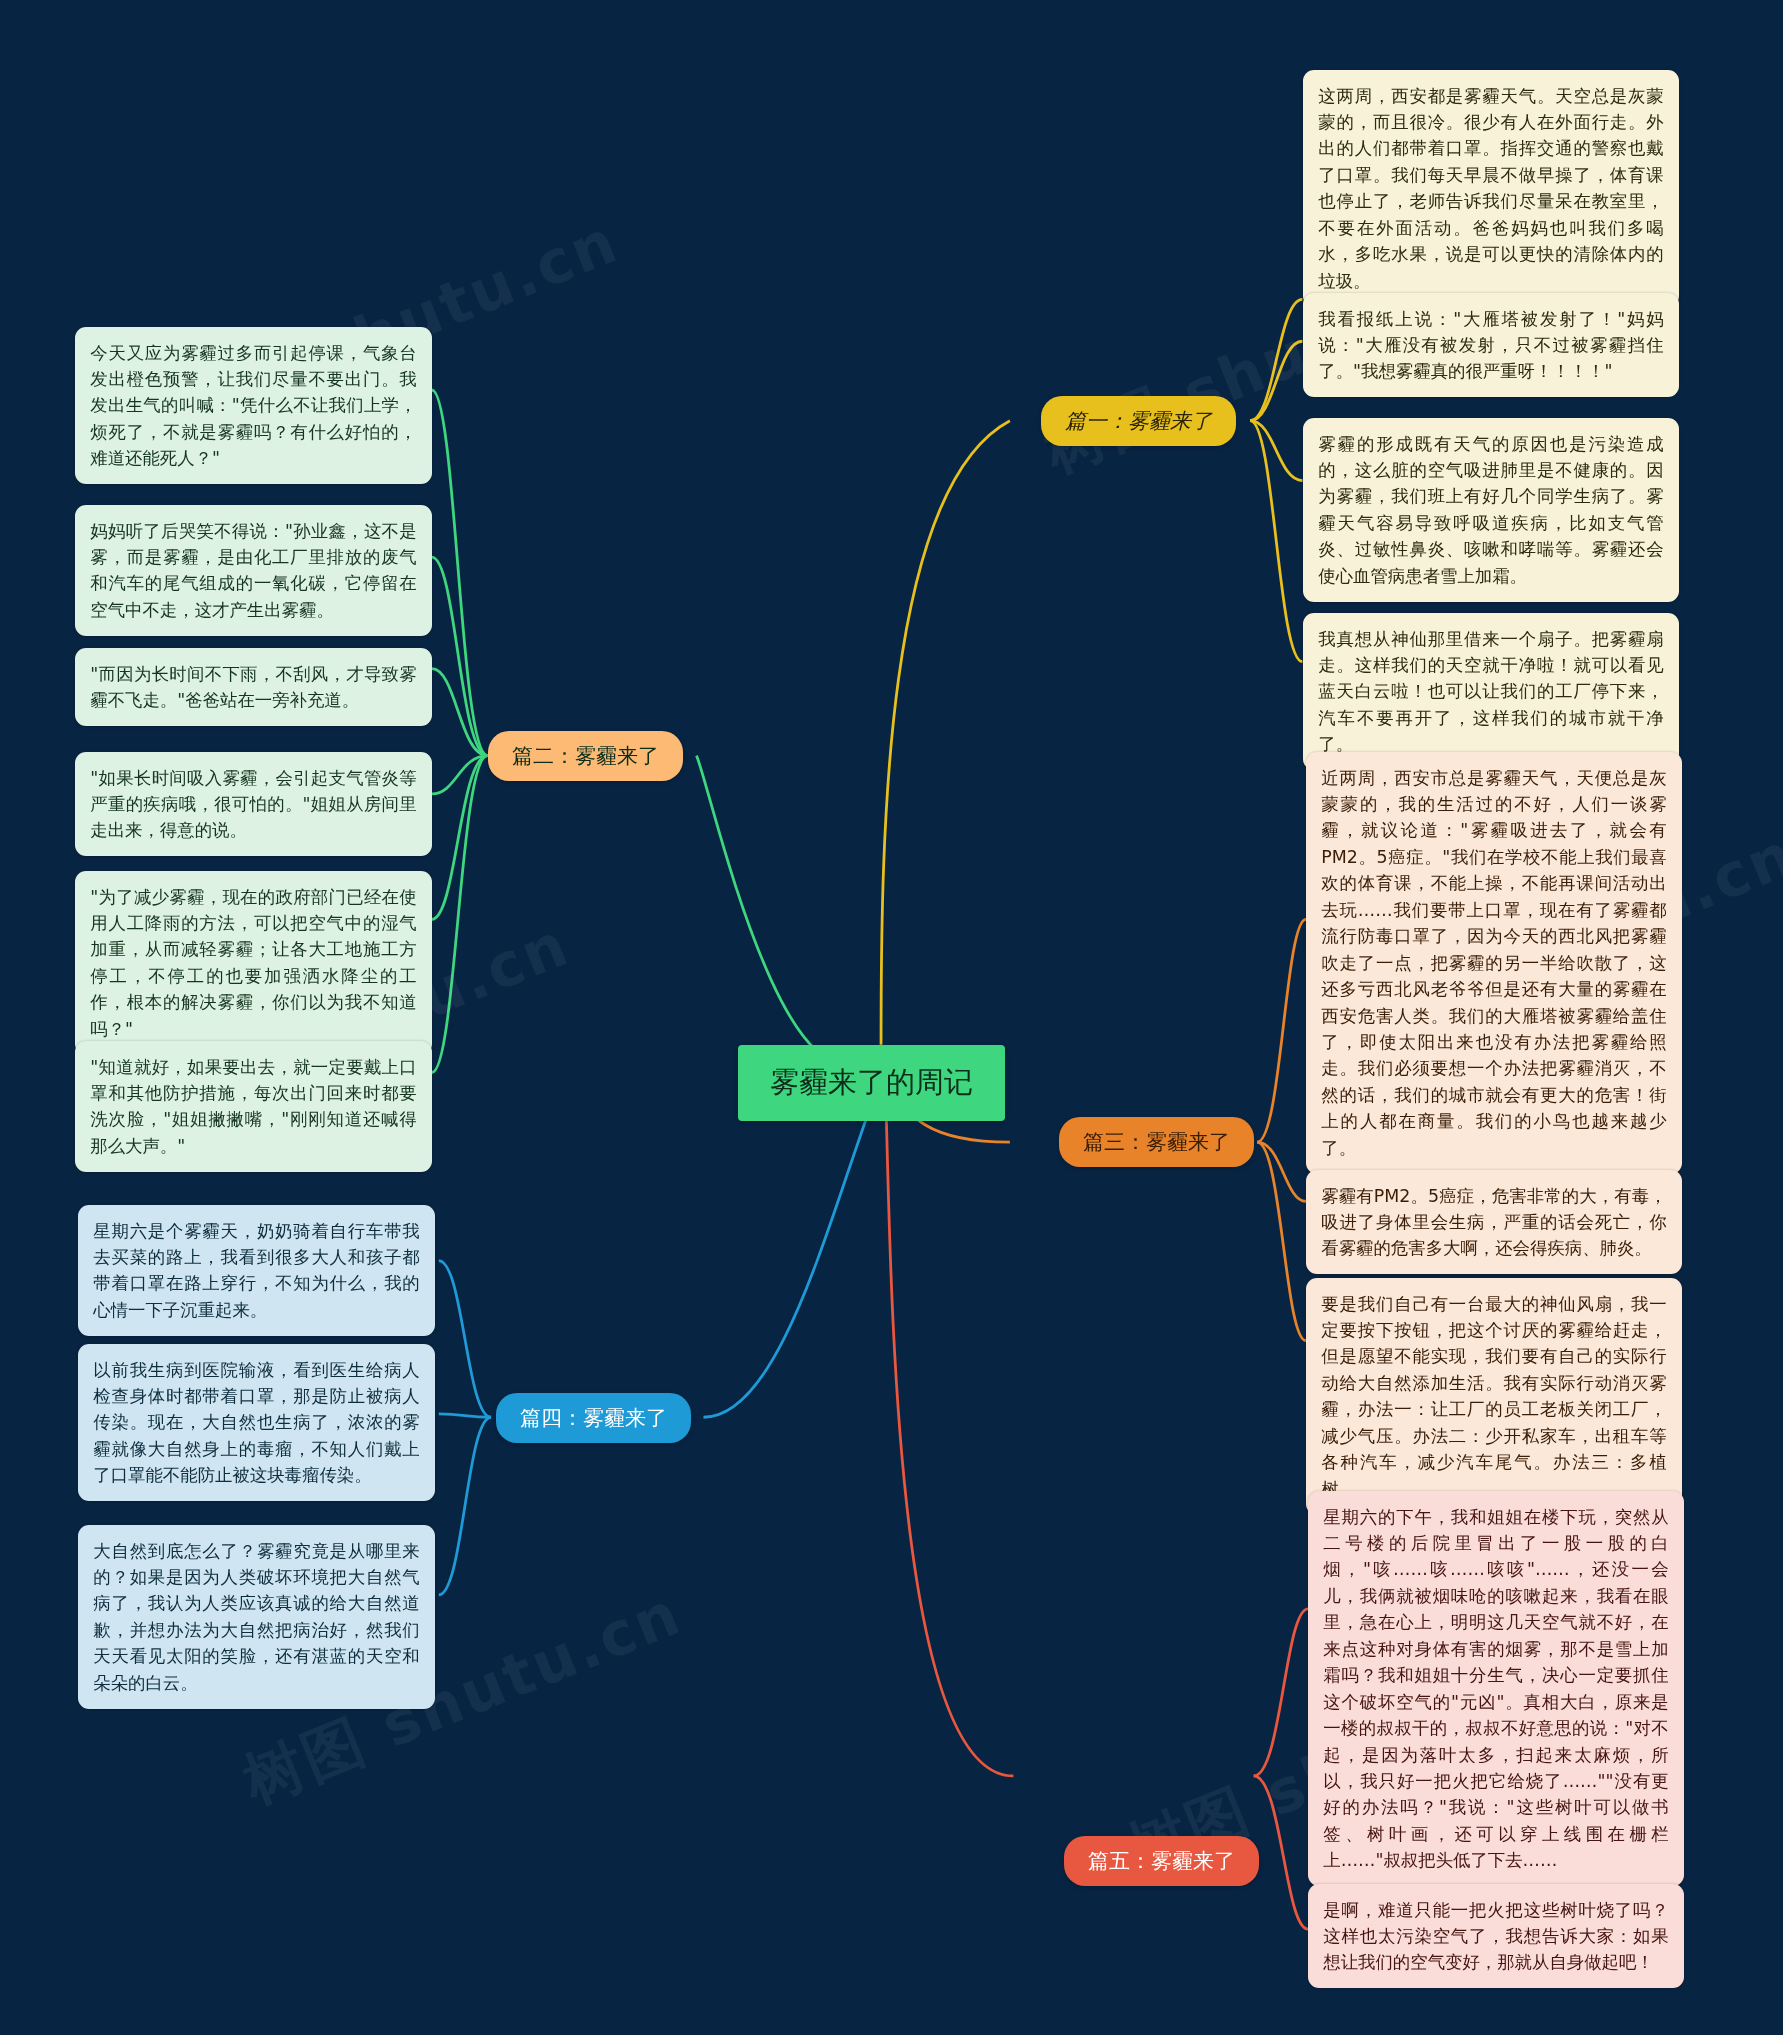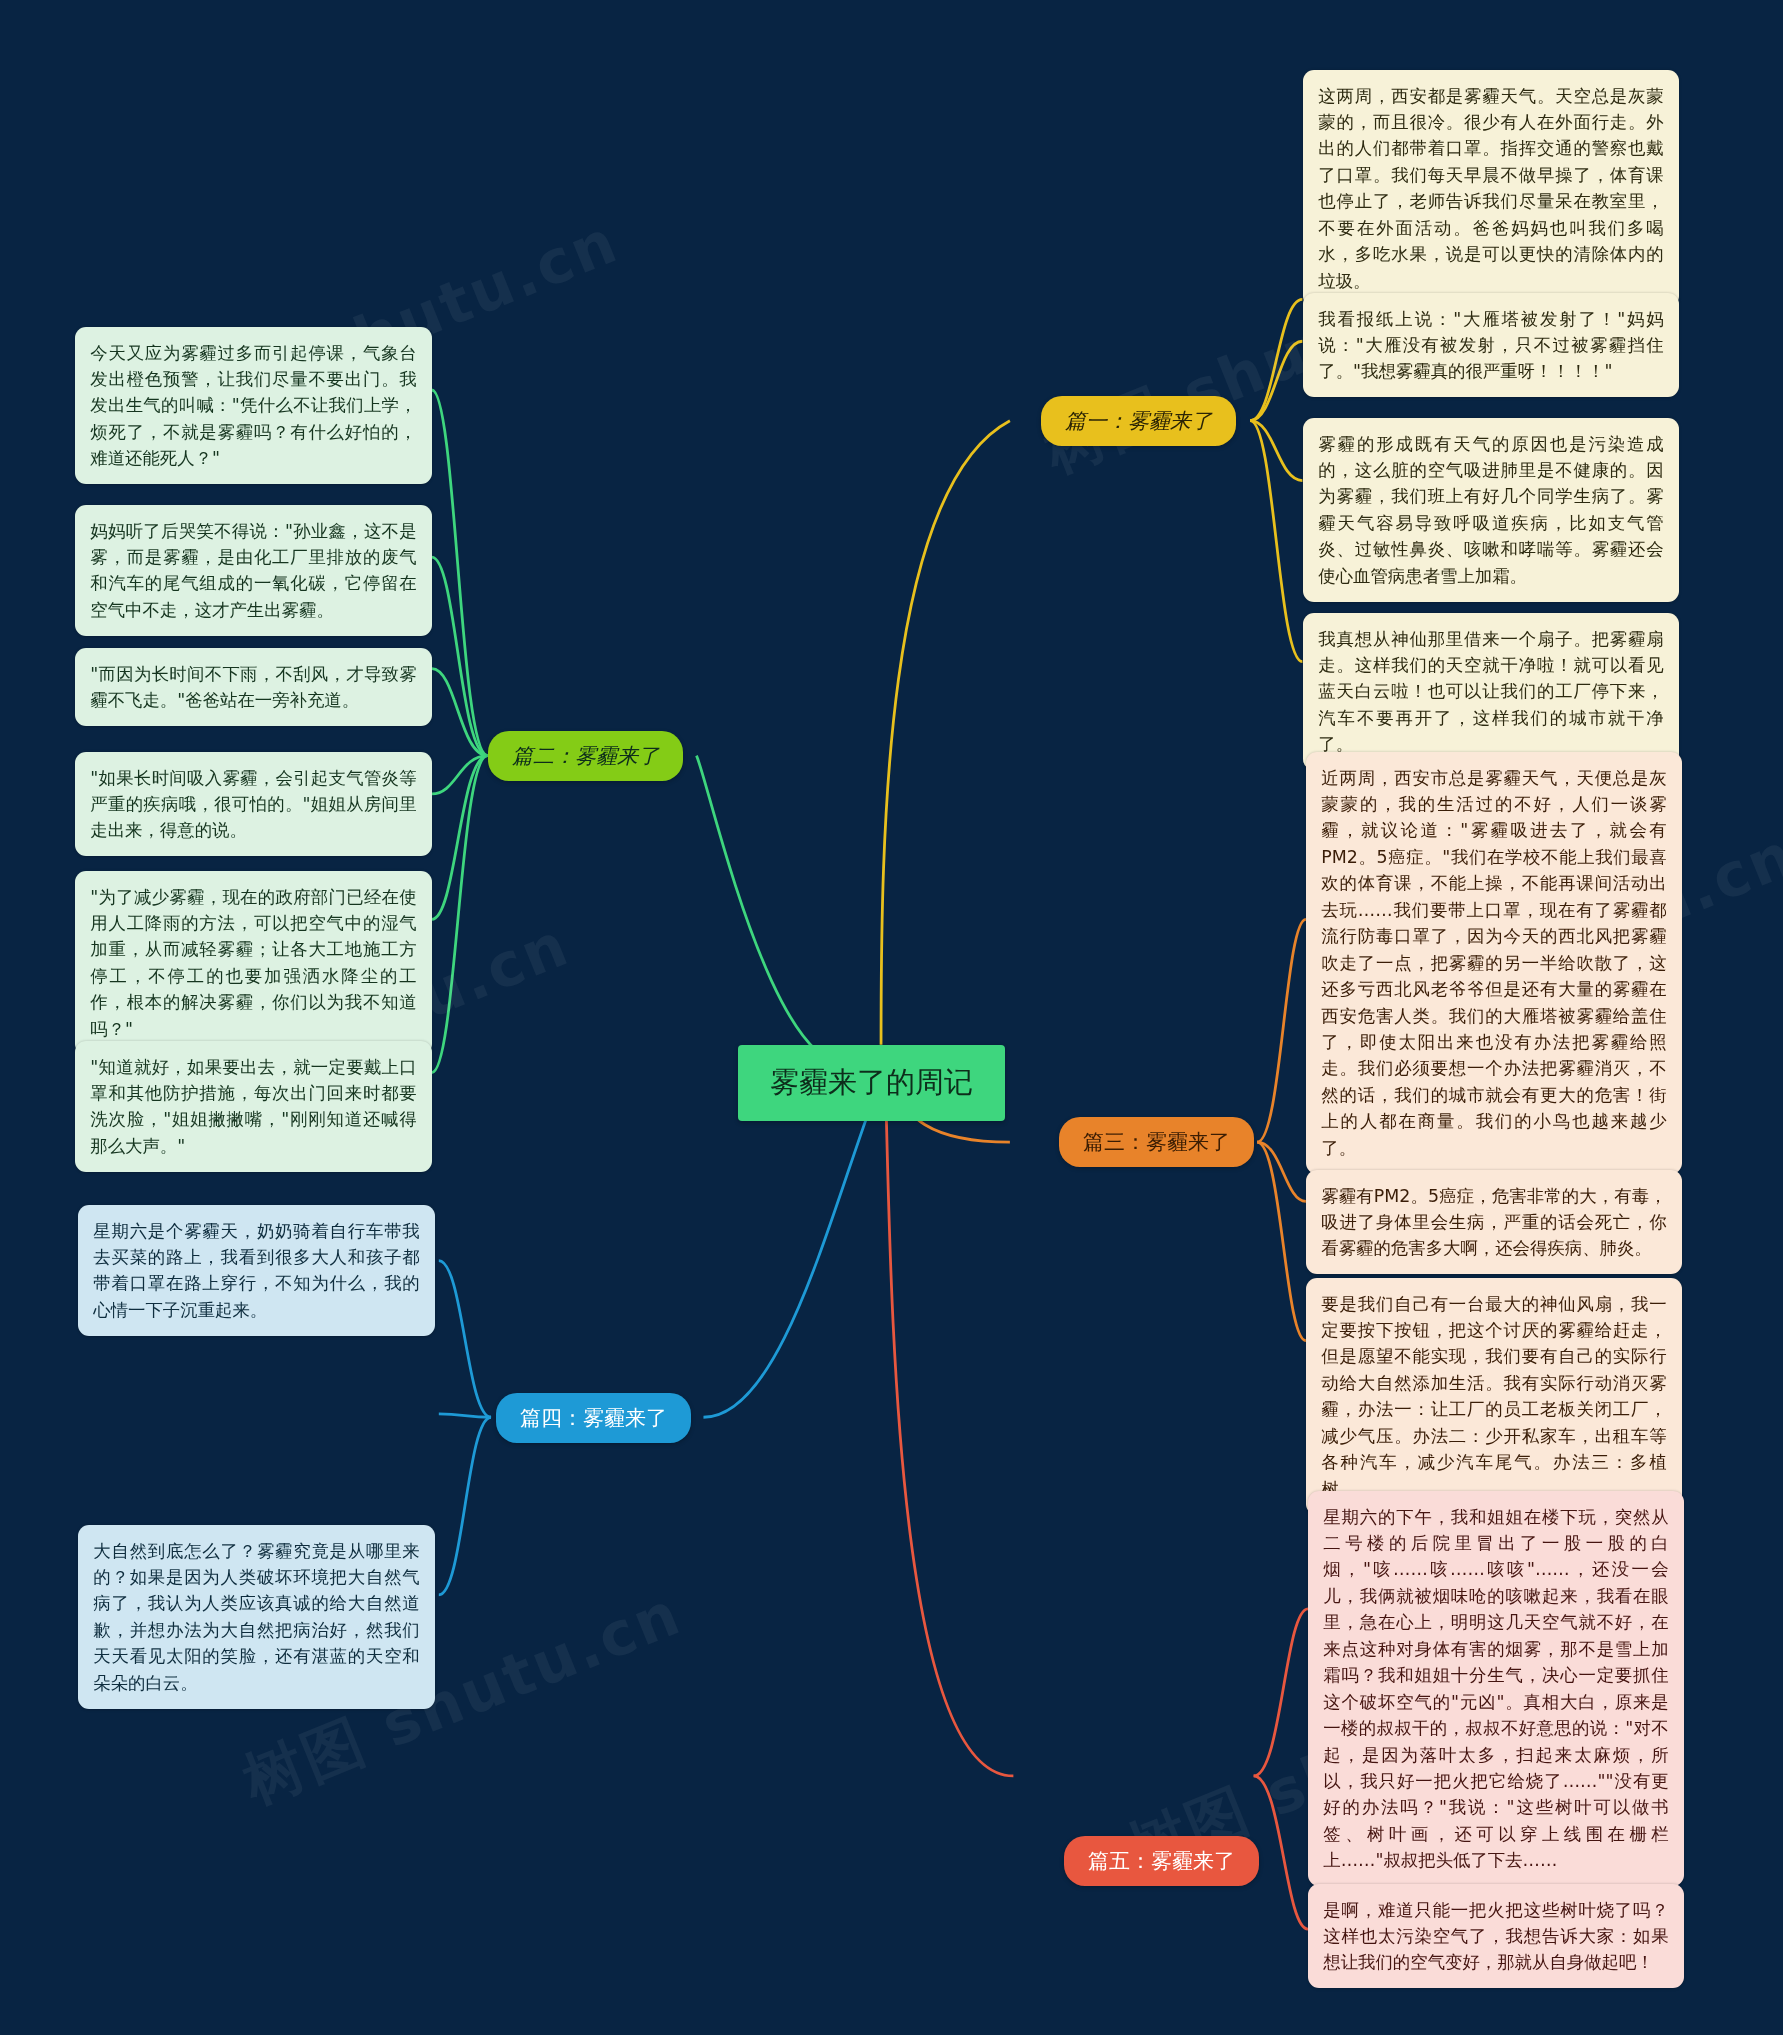--- a/index.html
+++ b/index.html
@@ -38,21 +38,21 @@
   }
 
   .branch {
     border-radius:21px;
     padding:11px 24px;
     font-size:21px;
     white-space:nowrap;
     box-shadow:0 1.4px 4.2px rgba(0,0,0,0.25);
   }
   .branch.b1 { background:#e8c01d; color:#2b2405; }
-  .branch.b2 { background:#84cc16; color:#0d2d1b;font-style:italic; }
+  .branch.b2 { background:#fdba74; color:#0d2d1b; }
   .branch.b3 { background:#e8832a; color:#3b1d03; }
   .branch.b4 { background:#1e9ad6; color:#ffffff; }
   .branch.b5 { background:#e8573f; color:#ffffff; }
 
   .leaf {
     border-radius:11px;
     padding:12.5px 15.3px;
     font-size:17.4px;
     line-height:1.52;
     box-shadow:0 0.7px 2.8px rgba(0,0,0,0.22);
@@ -126,20 +126,21 @@
   <div class="node leaf l2" style="left:75px;top:871px;width:357px;">"为了减少雾霾，现在的政府部门已经在使用人工降雨的方法，可以把空气中的湿气加重，从而减轻雾霾；让各大工地施工方停工，不停工的也要加强洒水降尘的工作，根本的解决雾霾，你们以为我不知道吗？"</div>
   <div class="node leaf l2" style="left:75px;top:1041px;width:357px;">"知道就好，如果要出去，就一定要戴上口罩和其他防护措施，每次出门回来时都要洗次脸，"姐姐撇撇嘴，"刚刚知道还喊得那么大声。"</div>
 
   <div class="node branch b3" style="left:1059px;top:1117px;">篇三：雾霾来了</div>
   <div class="node leaf l3" style="left:1306px;top:752px;width:376px;">近两周，西安市总是雾霾天气，天便总是灰蒙蒙的，我的生活过的不好，人们一谈雾霾，就议论道："雾霾吸进去了，就会有PM2。5癌症。"我们在学校不能上我们最喜欢的体育课，不能上操，不能再课间活动出去玩……我们要带上口罩，现在有了雾霾都流行防毒口罩了，因为今天的西北风把雾霾吹走了一点，把雾霾的另一半给吹散了，这还多亏西北风老爷爷但是还有大量的雾霾在西安危害人类。我们的大雁塔被雾霾给盖住了，即使太阳出来也没有办法把雾霾给照走。我们必须要想一个办法把雾霾消灭，不然的话，我们的城市就会有更大的危害！街上的人都在商量。我们的小鸟也越来越少了。</div>
   <div class="node leaf l3" style="left:1306px;top:1170px;width:376px;">雾霾有PM2。5癌症，危害非常的大，有毒，吸进了身体里会生病，严重的话会死亡，你看雾霾的危害多大啊，还会得疾病、肺炎。</div>
   <div class="node leaf l3" style="left:1306px;top:1278px;width:376px;">要是我们自己有一台最大的神仙风扇，我一定要按下按钮，把这个讨厌的雾霾给赶走，但是愿望不能实现，我们要有自己的实际行动给大自然添加生活。我有实际行动消灭雾霾，办法一：让工厂的员工老板关闭工厂，减少气压。办法二：少开私家车，出租车等各种汽车，减少汽车尾气。办法三：多植树。</div>
 
   <div class="node branch b4" style="left:496px;top:1393px;text-align:center;">篇四：雾霾来了</div>
   <div class="node leaf l4" style="left:78px;top:1205px;width:357px;">星期六是个雾霾天，奶奶骑着自行车带我去买菜的路上，我看到很多大人和孩子都带着口罩在路上穿行，不知为什么，我的心情一下子沉重起来。</div>
+  <div class="node leaf l4" style="left:78px;top:1344px;width:357px;">以前我生病到医院输液，看到医生给病人检查身体时都带着口罩，那是防止被病人传染。现在，大自然也生病了，浓浓的雾霾就像大自然身上的毒瘤，不知人们戴上了口罩能不能防止被这块毒瘤传染。</div>
   <div class="node leaf l4" style="left:78px;top:1525px;width:357px;">大自然到底怎么了？雾霾究竟是从哪里来的？如果是因为人类破坏环境把大自然气病了，我认为人类应该真诚的给大自然道歉，并想办法为大自然把病治好，然我们天天看见太阳的笑脸，还有湛蓝的天空和朵朵的白云。</div>
 
   <div class="node branch b5" style="left:1064px;top:1836px;">篇五：雾霾来了</div>
   <div class="node leaf l5" style="left:1308px;top:1491px;width:376px;">星期六的下午，我和姐姐在楼下玩，突然从二号楼的后院里冒出了一股一股的白烟，"咳……咳……咳咳"……，还没一会儿，我俩就被烟味呛的咳嗽起来，我看在眼里，急在心上，明明这几天空气就不好，在来点这种对身体有害的烟雾，那不是雪上加霜吗？我和姐姐十分生气，决心一定要抓住这个破坏空气的"元凶"。真相大白，原来是一楼的叔叔干的，叔叔不好意思的说："对不起，是因为落叶太多，扫起来太麻烦，所以，我只好一把火把它给烧了……""没有更好的办法吗？"我说："这些树叶可以做书签、树叶画，还可以穿上线围在栅栏上……"叔叔把头低了下去……</div>
   <div class="node leaf l5" style="left:1308px;top:1884px;width:376px;">是啊，难道只能一把火把这些树叶烧了吗？这样也太污染空气了，我想告诉大家：如果想让我们的空气变好，那就从自身做起吧！</div>
 
 </div>
 
 
 </body></html>

